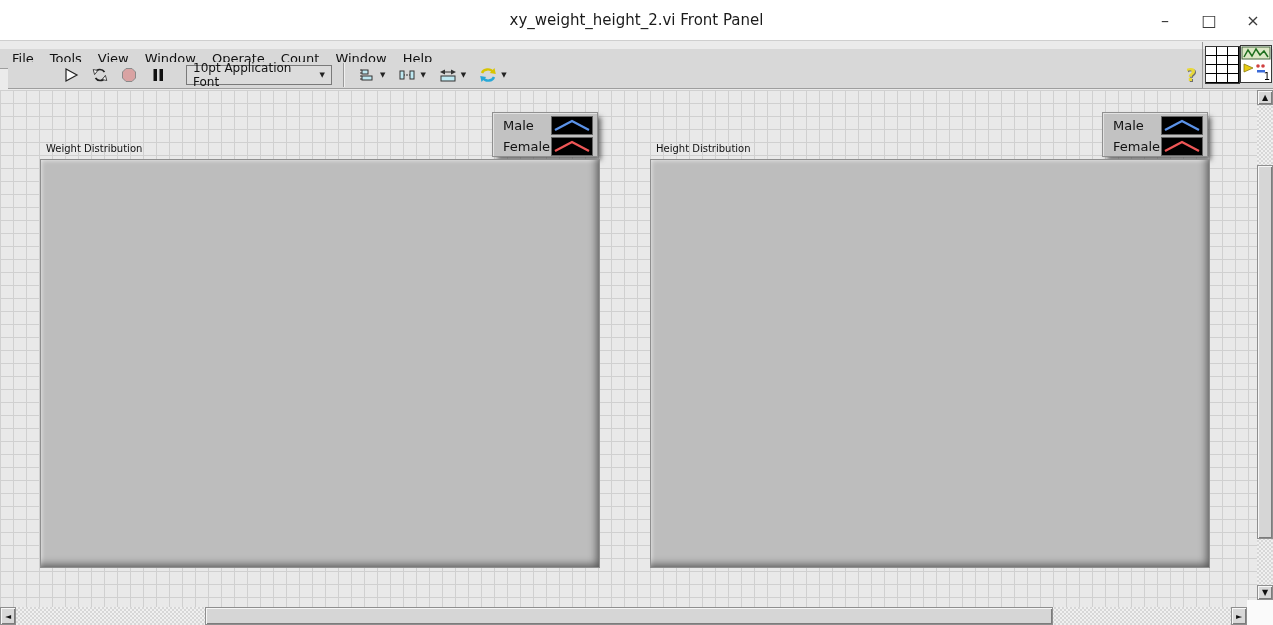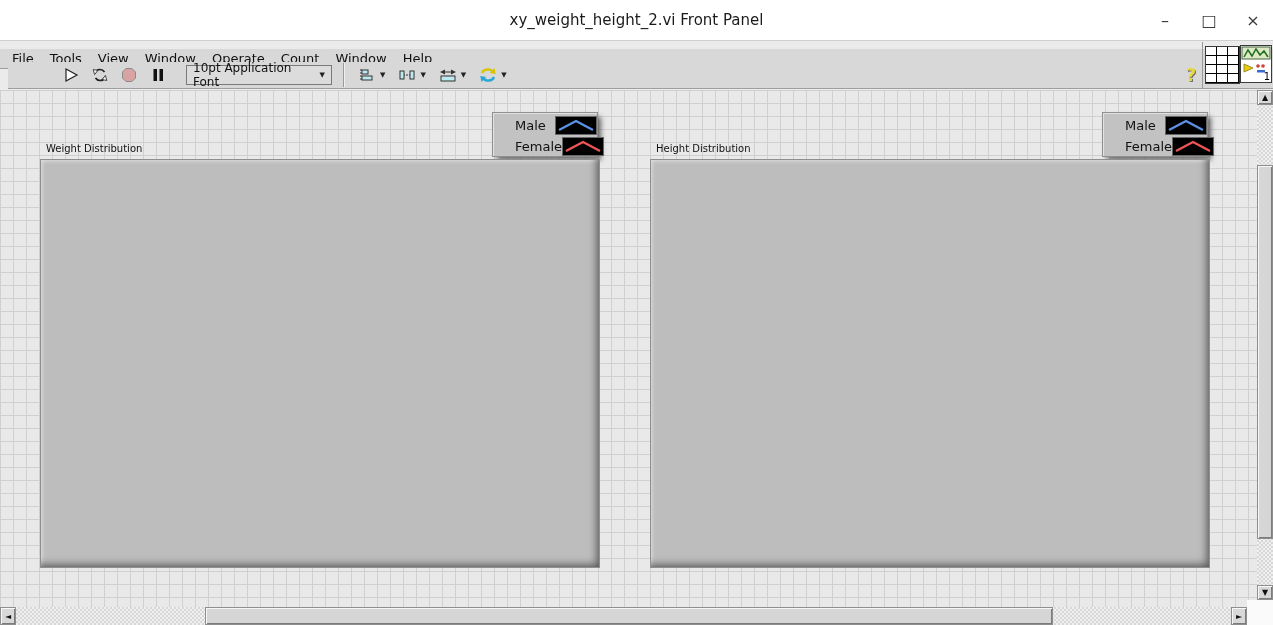--- a/index.html
+++ b/index.html
@@ -39,21 +39,21 @@
   .front-panel{position:absolute;left:0;top:90px;width:1257px;height:517px;background-color:#e9e9e9;
         background-image:linear-gradient(#d0d0d0 1px,transparent 1px),linear-gradient(90deg,#d0d0d0 1px,transparent 1px);
         background-size:13px 13px;}
   .graph-group{position:absolute;width:562px;height:456px;}
   .graph-title{position:absolute;left:6px;top:31px;font-size:10px;color:#111;white-space:nowrap;}
   .graph-panel{position:absolute;left:0;top:47px;width:558px;height:407px;
         background:#bdbdbd;border:1px solid #8f8f8f;box-sizing:content-box;
         box-shadow:inset -7px -7px 8px -5px rgba(0,0,0,0.55),inset 3px 3px 5px -3px rgba(255,255,255,0.75);}
   .legend{position:absolute;left:452px;top:0px;width:106px;height:45px;background:#c2c2c2;
         border:1px solid #8f8f8f;box-shadow:4px 4px 5px -1px rgba(70,70,70,0.8),inset 1px 1px 0 #e2e2e2;
-        box-sizing:border-box;padding:2px 0 0 12px;}
+        box-sizing:border-box;padding:2px 0 0 0;}
   .legend-row{height:20px;display:flex;align-items:center;margin-bottom:1px;}
   .legend-label{font-size:13px;color:#111;width:48px;padding-left:10px;}
   .legend-swatch{width:42px;height:19px;background:#000;border:1px solid #666;box-sizing:border-box;}
   .plot-svg{display:block;}
   .scroll-track{background-color:#f0f0f0;
         background-image:linear-gradient(45deg,#d7d7d7 25%,transparent 25%,transparent 75%,#d7d7d7 75%),
                          linear-gradient(45deg,#d7d7d7 25%,transparent 25%,transparent 75%,#d7d7d7 75%);
         background-size:4px 4px;background-position:0 0,2px 2px;}
   .v-scroll{position:absolute;left:1257px;top:90px;width:16px;height:510px;}
   .h-scroll{position:absolute;left:0px;top:607px;width:1247px;height:18px;}

